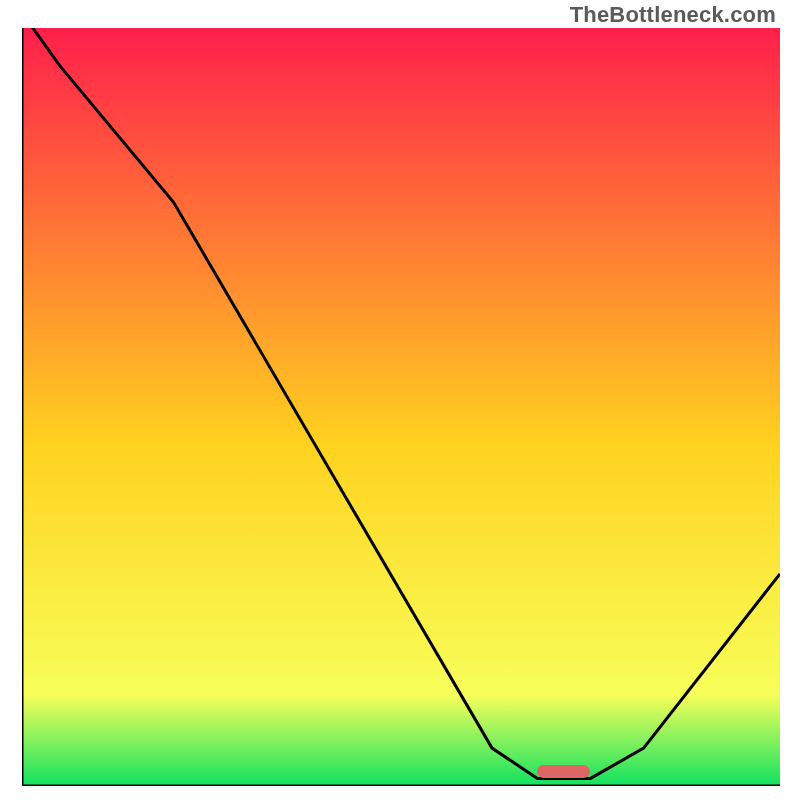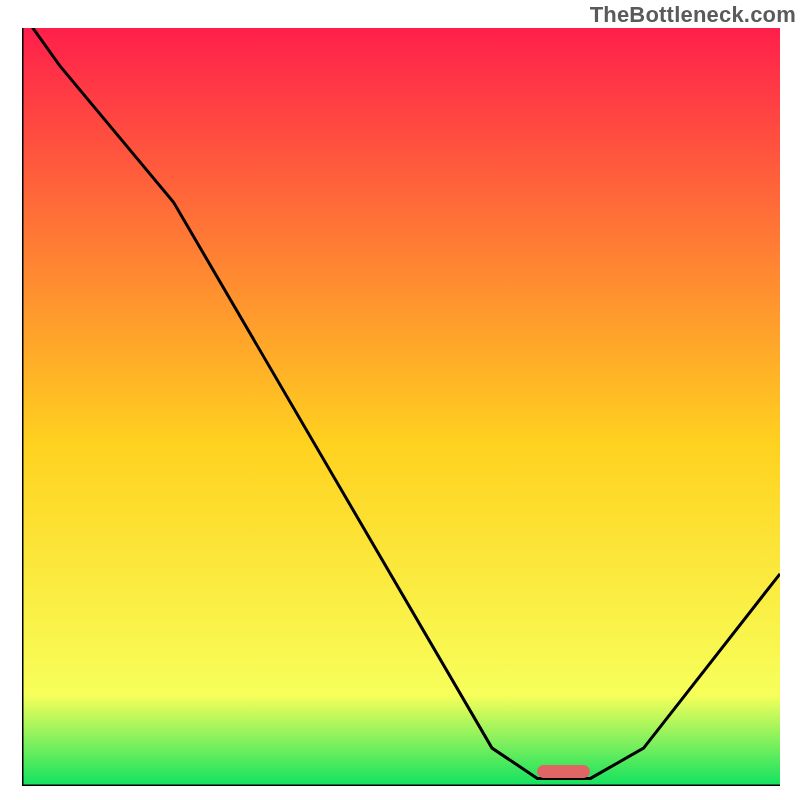--- a/index.html
+++ b/index.html
@@ -12,21 +12,21 @@
     font-family: Arial, Helvetica, sans-serif;
   }
   .frame {
     position: relative;
     width: 800px;
     height: 800px;
   }
   .watermark {
     position: absolute;
     top: 2px;
-    right: 4px;
+    right: 24px;
     font-size: 22px;
     font-weight: 600;
     color: #5a5a5a;
     letter-spacing: 0.2px;
     z-index: 4;
   }
   svg.plot {
     position: absolute;
     top: 28px;
     left: 22px;

